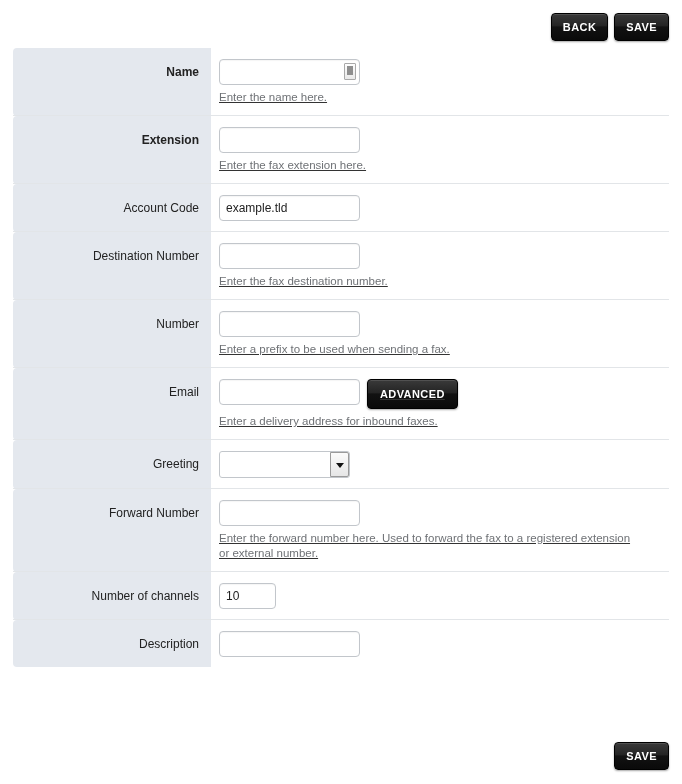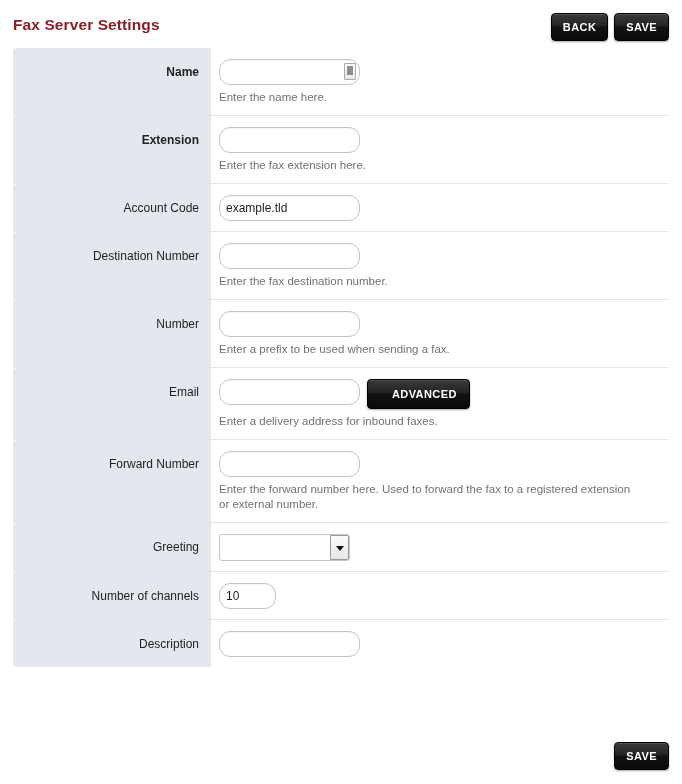--- a/index.html
+++ b/index.html
@@ -54,21 +54,21 @@
     font-weight: bold;
     letter-spacing: 0.4px;
     padding: 7px 11px 7px 11px;
     line-height: 12px;
     cursor: pointer;
     box-shadow: 0 1px 2px rgba(0,0,0,0.35), inset 0 1px 0 rgba(255,255,255,0.12);
     text-align: left;
     user-select: none;
   }
   .btn-advanced {
-    padding: 8px 12px 8px 24px;
+    padding: 8px 12px 8px 12px;
     font-size: 11px;
     margin-left: 7px;
     vertical-align: top;
   }
 
   
   .form-table {
     width: 656px;
     margin: 0 13px;
     border-collapse: collapse;
@@ -94,29 +94,30 @@
   }
   td.label-cell.required {
     font-weight: bold;
     padding-left: 47px;
   }
   td.field-cell {
     vertical-align: top;
     padding: 11px 8px 10px 8px;
     box-sizing: border-box;
     background: #ffffff;
+    text-decoration: underline;
   }
 
   
   .txt {
     box-sizing: border-box;
     width: 141px;
     height: 26px;
     border: 1px solid #c2c6cb;
-    border-radius: 11px;
+    border-radius: 4px;
     background: #ffffff;
     font-family: "Liberation Sans", sans-serif;
     font-size: 12px;
     color: #222222;
     padding: 2px 6px;
     outline: none;
     box-shadow: inset 0 1px 1px rgba(0,0,0,0.04);
   }
   .txt.narrow {
     width: 57px;
@@ -219,21 +220,20 @@
   .page-footer {
     position: absolute;
     right: 13px;
     bottom: 14px;
   }
 </style>
 </head>
 <body>
 
 <div class="page-header">
-  <div class="page-title">Fax Server Settings</div>
   <div class="header-actions">
     <div class="btn-dark">BACK</div>
     <div class="btn-dark">SAVE</div>
   </div>
 </div>
 
 <table class="form-table">
   <tbody>
       <tr>
         <td class="label-cell required">Name</td>
@@ -283,34 +283,34 @@
         <td class="label-cell">Email</td>
         <td class="field-cell">
           <div class="field-row-inline">
             <span class="input-wrap"><input type="text" class="txt" value="" style=""></span>
             <div class="btn-dark btn-advanced">ADVANCED</div>
           </div>
           <div class="hint">Enter a delivery address for inbound faxes.</div>
         </td>
       </tr>
       <tr>
+        <td class="label-cell">Greeting</td>
+        <td class="field-cell">
+          <div class="field-row-inline">
+            <div class="sel"><span></span><span class="sel-arrow"></span></div>
+          </div>
+        </td>
+      </tr>
+      <tr>
         <td class="label-cell">Forward Number</td>
         <td class="field-cell">
           <div class="field-row-inline">
             <span class="input-wrap"><input type="text" class="txt" value="" style=""></span>
           </div>
           <div class="hint">Enter the forward number here. Used to forward the fax to a registered extension or external number.</div>
-        </td>
-      </tr>
-      <tr>
-        <td class="label-cell">Greeting</td>
-        <td class="field-cell">
-          <div class="field-row-inline">
-            <div class="sel"><span></span><span class="sel-arrow"></span></div>
-          </div>
         </td>
       </tr>
       <tr>
         <td class="label-cell">Number of channels</td>
         <td class="field-cell">
           <div class="field-row-inline">
             <span class="input-wrap"><input type="text" class="txt narrow" value="10" style=""></span>
           </div>
         </td>
       </tr>

